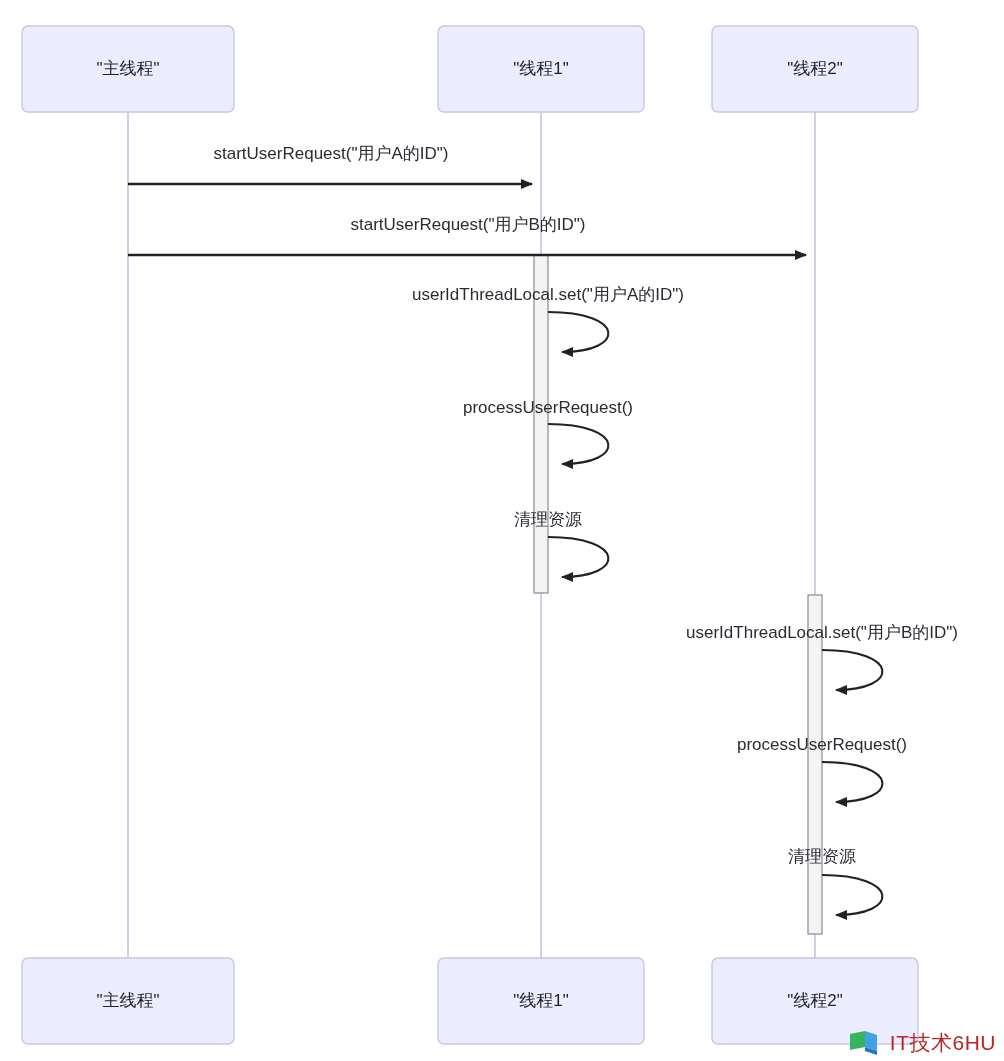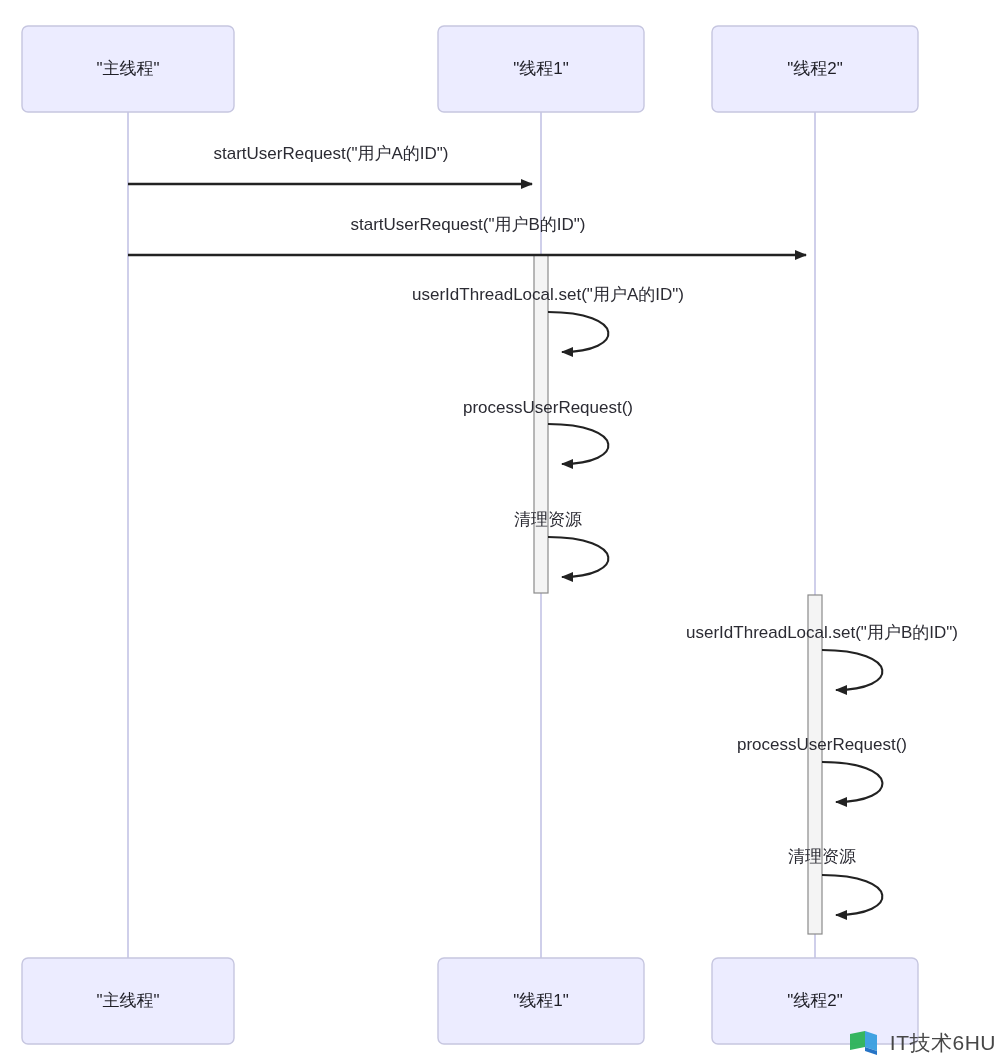--- a/index.html
+++ b/index.html
@@ -72,21 +72,21 @@
     right: 8px;
     bottom: 4px;
     display: flex;
     align-items: center;
     gap: 7px;
     opacity: 0.96;
   }
   #watermark .wm-text {
     font-family: "Liberation Sans", "DejaVu Sans", sans-serif;
     font-size: 21px;
-    color: #404040;
+    color: #b91c1c;
     letter-spacing: 0.5px;
     white-space: nowrap;
   }
   #watermark .wm-icon {
     width: 34px;
     height: 26px;
     display: block;
   }
 </style>
 </head>

